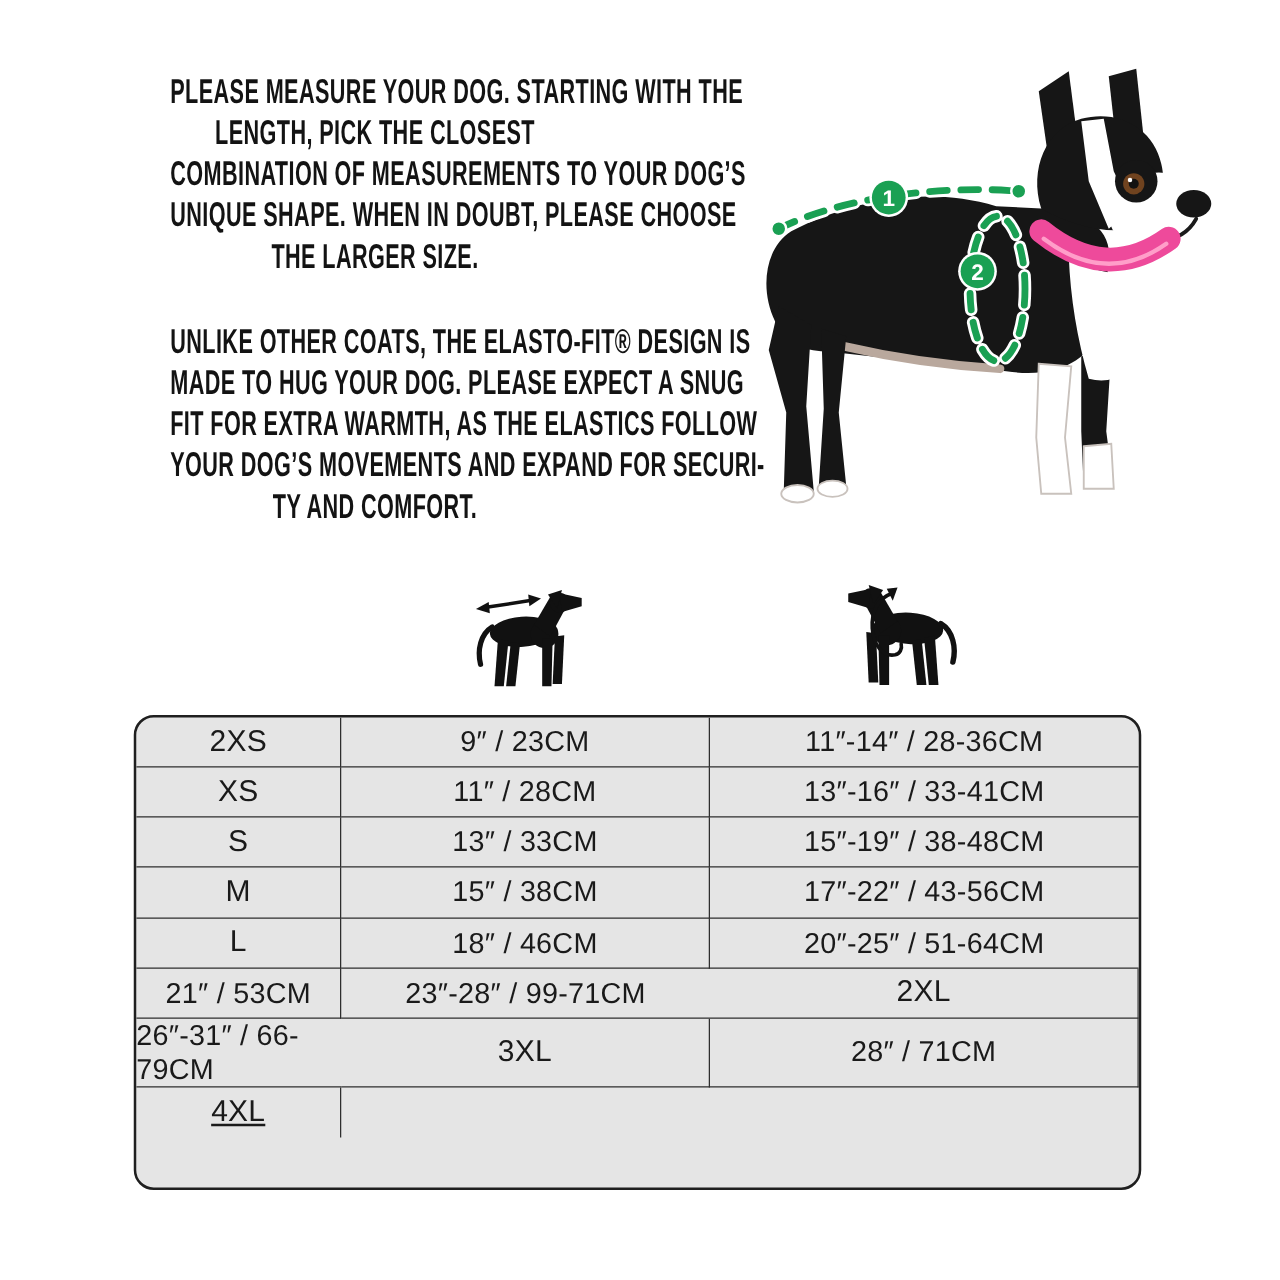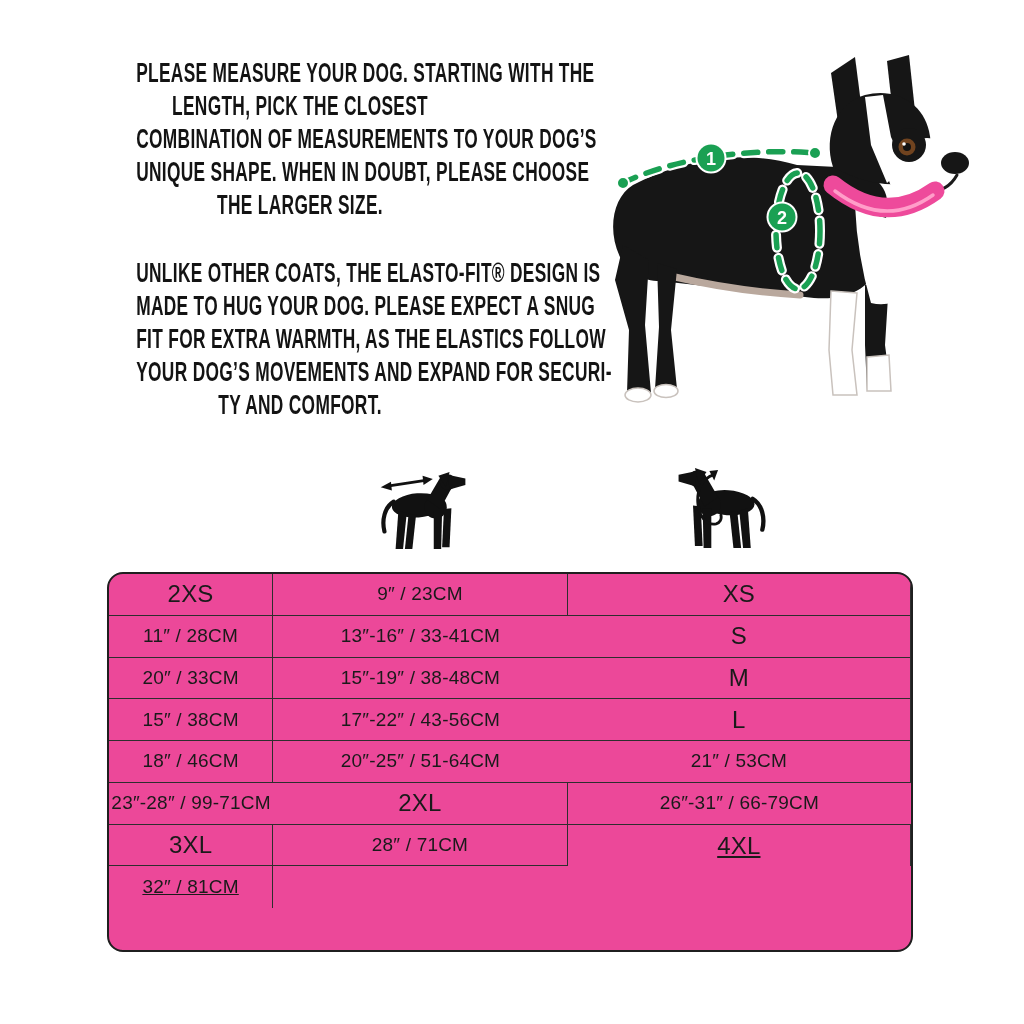--- a/index.html
+++ b/index.html
@@ -19,24 +19,24 @@
 
   
   .len-icon   { position:absolute; left:377px; top:466px; width:93px;  height:89px; }
   .girth-icon { position:absolute; left:668px; top:462px; width:102px; height:92px; }
 
   
   .size-table { position:absolute; left:107px; top:572px; width:806px; height:380px;
                 box-sizing:border-box; border:2.5px solid #1f1f1f; border-radius:16px;
                 overflow:hidden; display:grid;
                 grid-template-columns:165fr 296fr 345fr;
-                grid-template-rows:repeat(9, 1fr); background:#ec4899; }
+                grid-template-rows:repeat(9, 1fr); background:#e5e5e5; }
   .cell { border-right:1.6px solid #2e2e2e; border-bottom:1.6px solid #2e2e2e;
           display:flex; align-items:center; justify-content:center;
-          color:#1a1a1a; font-size:19px; letter-spacing:0.2px; }
+          color:#1a1a1a; font-size:23px; letter-spacing:0.2px; }
   .cell.c-size { font-size:24px; }
   .cell.last-col { border-right:none; }
   .cell.last-row { border-bottom:none;text-decoration:underline; }
 </style>
 </head>
 <body>
 
 <div class="intro" id="para1">
   <div class="intro-inner">
     <div class="intro-line">PLEASE MEASURE YOUR DOG. STARTING WITH THE</div>
@@ -156,41 +156,41 @@
   </g>
   <g>
     <path d="M47,13 C36,17 30,28 31,42 C32,56 40,66 50,64 C54,63 56,59 55,55" stroke="#111111" stroke-width="3" fill="none" stroke-linecap="round"></path>
     <polygon points="52,8 43,9 48,19" fill="#111111"></polygon>
   </g>
 </svg>
 
 <div class="size-table">
   <div class="cell c-size">2XS</div>
   <div class="cell">9″ / 23CM</div>
+  <div class="cell last-col">11″-14″ / 28-36CM</div>
 
   <div class="cell c-size">XS</div>
   <div class="cell">11″ / 28CM</div>
   <div class="cell last-col">13″-16″ / 33-41CM</div>
 
   <div class="cell c-size">S</div>
-  <div class="cell">20″ / 33CM</div>
+  <div class="cell">13″ / 33CM</div>
   <div class="cell last-col">15″-19″ / 38-48CM</div>
 
   <div class="cell c-size">M</div>
   <div class="cell">15″ / 38CM</div>
   <div class="cell last-col">17″-22″ / 43-56CM</div>
 
   <div class="cell c-size">L</div>
   <div class="cell">18″ / 46CM</div>
   <div class="cell last-col">20″-25″ / 51-64CM</div>
 
   <div class="cell">21″ / 53CM</div>
   <div class="cell last-col">23″-28″ / 99-71CM</div>
 
   <div class="cell c-size">2XL</div>
   <div class="cell last-col">26″-31″ / 66-79CM</div>
 
   <div class="cell c-size">3XL</div>
   <div class="cell">28″ / 71CM</div>
 
   <div class="cell c-size last-row">4XL</div>
-  <div class="cell last-row">32″ / 81CM</div>
 </div>
 
 </body></html>

